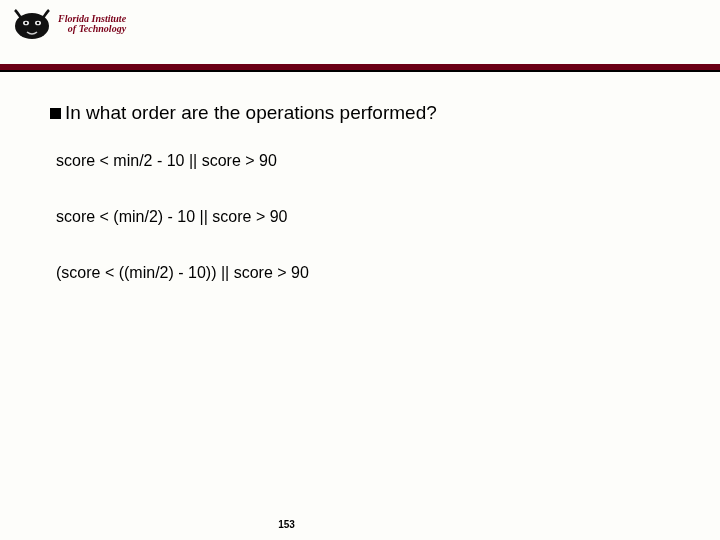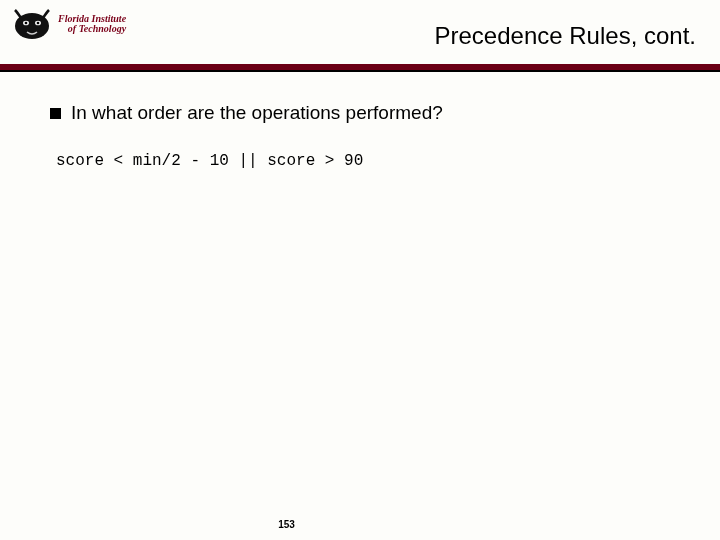--- a/index.html
+++ b/index.html
@@ -56,35 +56,35 @@
   .thin-line {
     height: 2px;
     background: #000;
   }
   .content {
     padding: 30px 50px 0 50px;
   }
   .bullet-row {
     display: flex;
     align-items: center;
-    gap: 10px;
+    gap: 4px;
     margin-bottom: 28px;
   }
   .bullet {
     width: 11px;
     height: 11px;
     background: #000;
     flex: none;
   }
   .bullet-text {
     font-size: 19px;
     color: #000;
   }
   .code-line {
-    font-family: Liberation Mono, monospace;
+    font-family: Liberation Sans, sans-serif;
     font-size: 16px;
     margin-left: 6px;
     margin-bottom: 38px;
     white-space: pre;
   }
   .page-num {
     position: absolute;
     bottom: 10px;
     left: 0;
     width: 573px;
@@ -106,31 +106,32 @@
       <circle cx="26" cy="19" r="1.3" fill="#000"></circle>
       <path d="M 9 14 Q 5 8 3 6" stroke="#111" stroke-width="2.5" fill="none"></path>
       <path d="M 31 14 Q 35 8 37 6" stroke="#111" stroke-width="2.5" fill="none"></path>
       <path d="M 15 28 Q 20 32 25 28" stroke="#ccc" stroke-width="1.6" fill="none"></path>
     </svg>
     <div class="logo-text">
       <div>Florida Institute</div>
       <div style="padding-left:8px;text-align:right;">of Technology</div>
     </div>
   </div>
-  <div class="title">Precedence Rules, cont.</div>
 </div>
 
 <div class="accent-row">
   <div class="accent-left"></div>
   <div class="accent-right"></div>
 </div>
 <div class="thin-line"></div>
 
 <div class="content">
   <div class="bullet-row">
     <div class="bullet"></div>
     <div class="bullet-text">In what order are the operations performed?</div>
   </div>
 
   <div class="code-line">score &lt; min/2 - 10 || score &gt; 90</div>
+  <div class="code-line">score &lt; (min/2) - 10 || score &gt; 90</div>
+  <div class="code-line">(score &lt; ((min/2) - 10)) || score &gt; 90</div>
 </div>
 
 <div class="page-num">153</div>
 
 </body></html>

